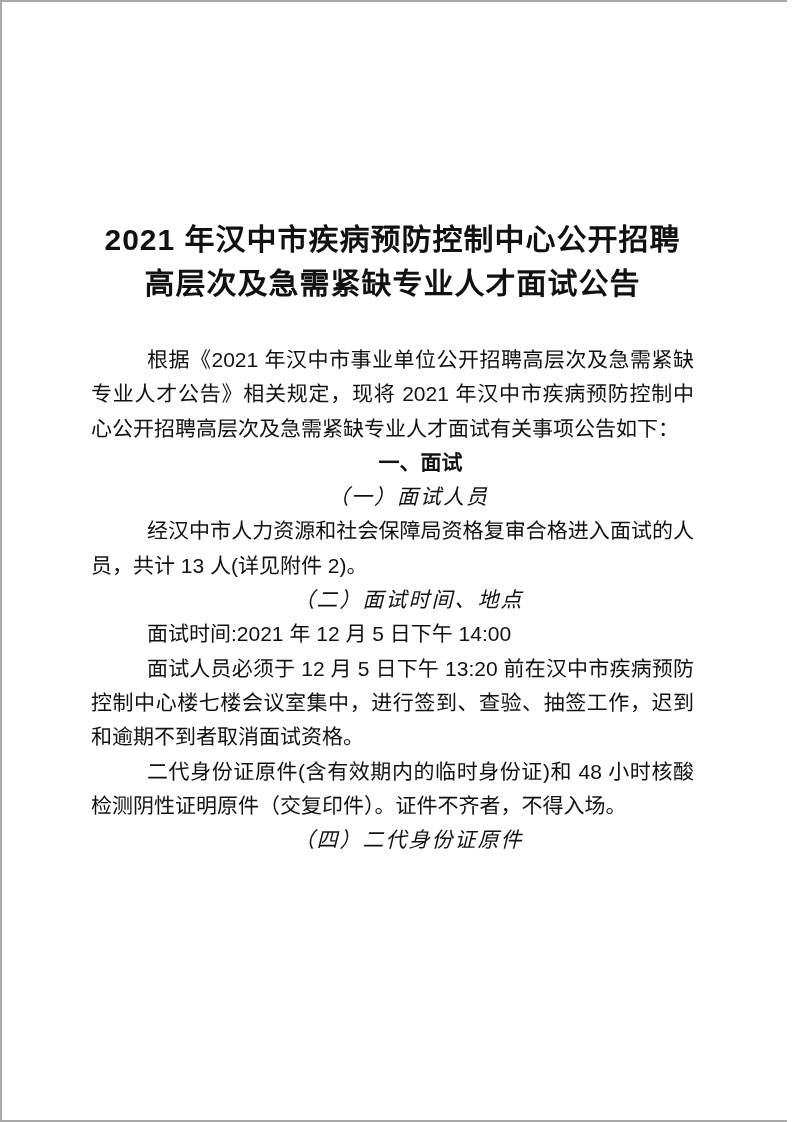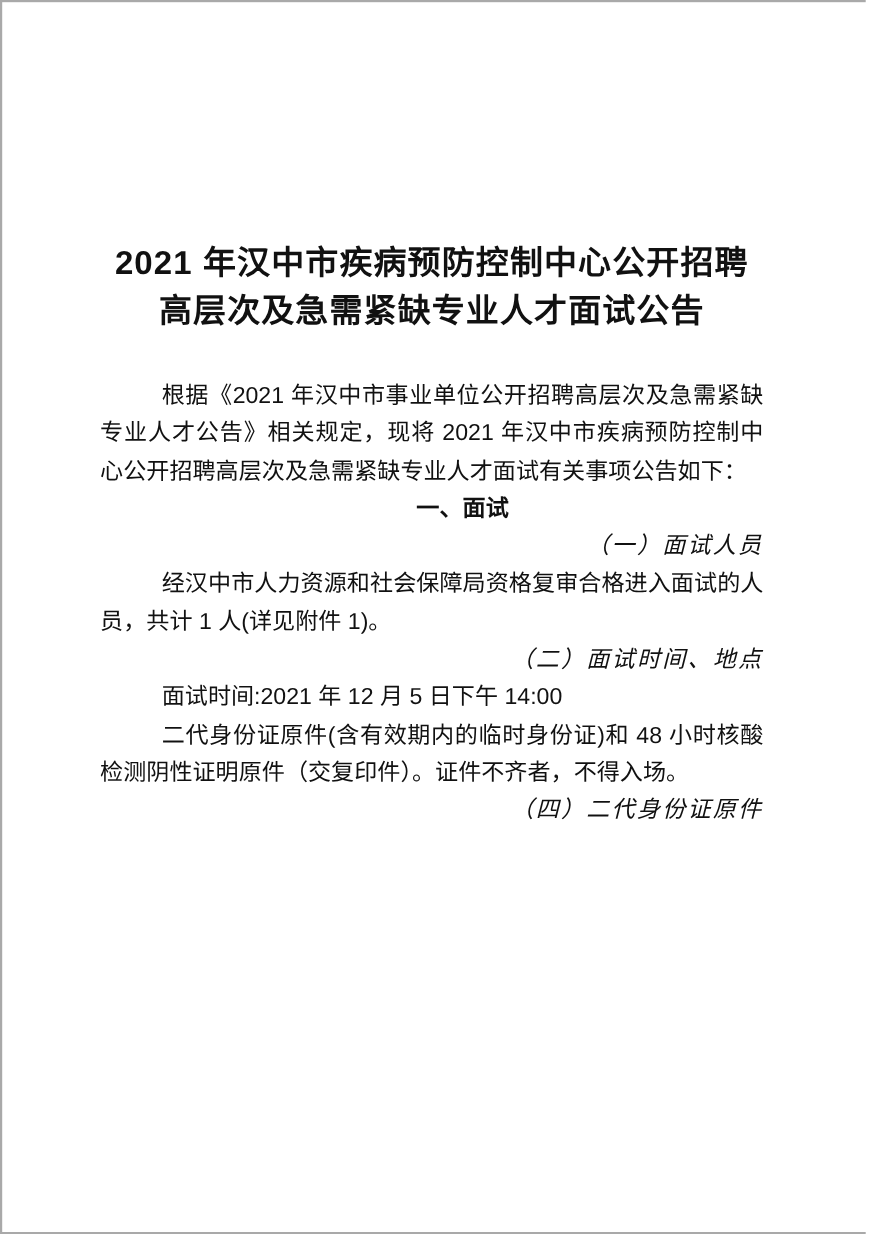--- a/index.html
+++ b/index.html
@@ -46,48 +46,49 @@
     font-family: "Liberation Sans", sans-serif;
     font-weight: bold;
     text-indent: 56px;
     text-align: center;
   }
   .h-kai {
     
     font-style: italic;
     font-weight: 500;
     text-indent: 32px;
-    text-align: right;
+    text-align: center;
     letter-spacing: 2px;
   }
 </style>
 </head>
 <body>
 
 <div class="page">
   <div class="content">
 
     <div class="doc-title">
       <div class="title-line">2021 年汉中市疾病预防控制中心公开招聘</div>
       <div class="title-line">高层次及急需紧缺专业人才面试公告</div>
     </div>
 
     <p class="para">根据《2021 年汉中市事业单位公开招聘高层次及急需紧缺专业人才公告》相关规定，现将 2021 年汉中市疾病预防控制中心公开招聘高层次及急需紧缺专业人才面试有关事项公告如下：</p>
 
     <p class="h-bold">一、面试</p>
 
     <p class="h-kai">（一）面试人员</p>
 
-    <p class="para">经汉中市人力资源和社会保障局资格复审合格进入面试的人员，共计 1 人(详见附件 1)。</p>
+    <p class="para">经汉中市人力资源和社会保障局资格复审合格进入面试的人员，共计 13 人(详见附件 2)。</p>
 
     <p class="h-kai">（二）面试时间、地点</p>
 
     <p class="para">面试时间:2021 年 12 月 5 日下午 14:00</p>
 
 
+    <p class="para">面试人员必须于 12 月 5 日下午 13:20 前在汉中市疾病预防控制中心楼七楼会议室集中，进行签到、查验、抽签工作，迟到和逾期不到者取消面试资格。</p>
 
 
     <p class="para">二代身份证原件(含有效期内的临时身份证)和 48 小时核酸检测阴性证明原件（交复印件）。证件不齐者，不得入场。</p>
 
     <p class="h-kai">（四）二代身份证原件</p>
 
   </div>
 </div>
 
 </body></html>

